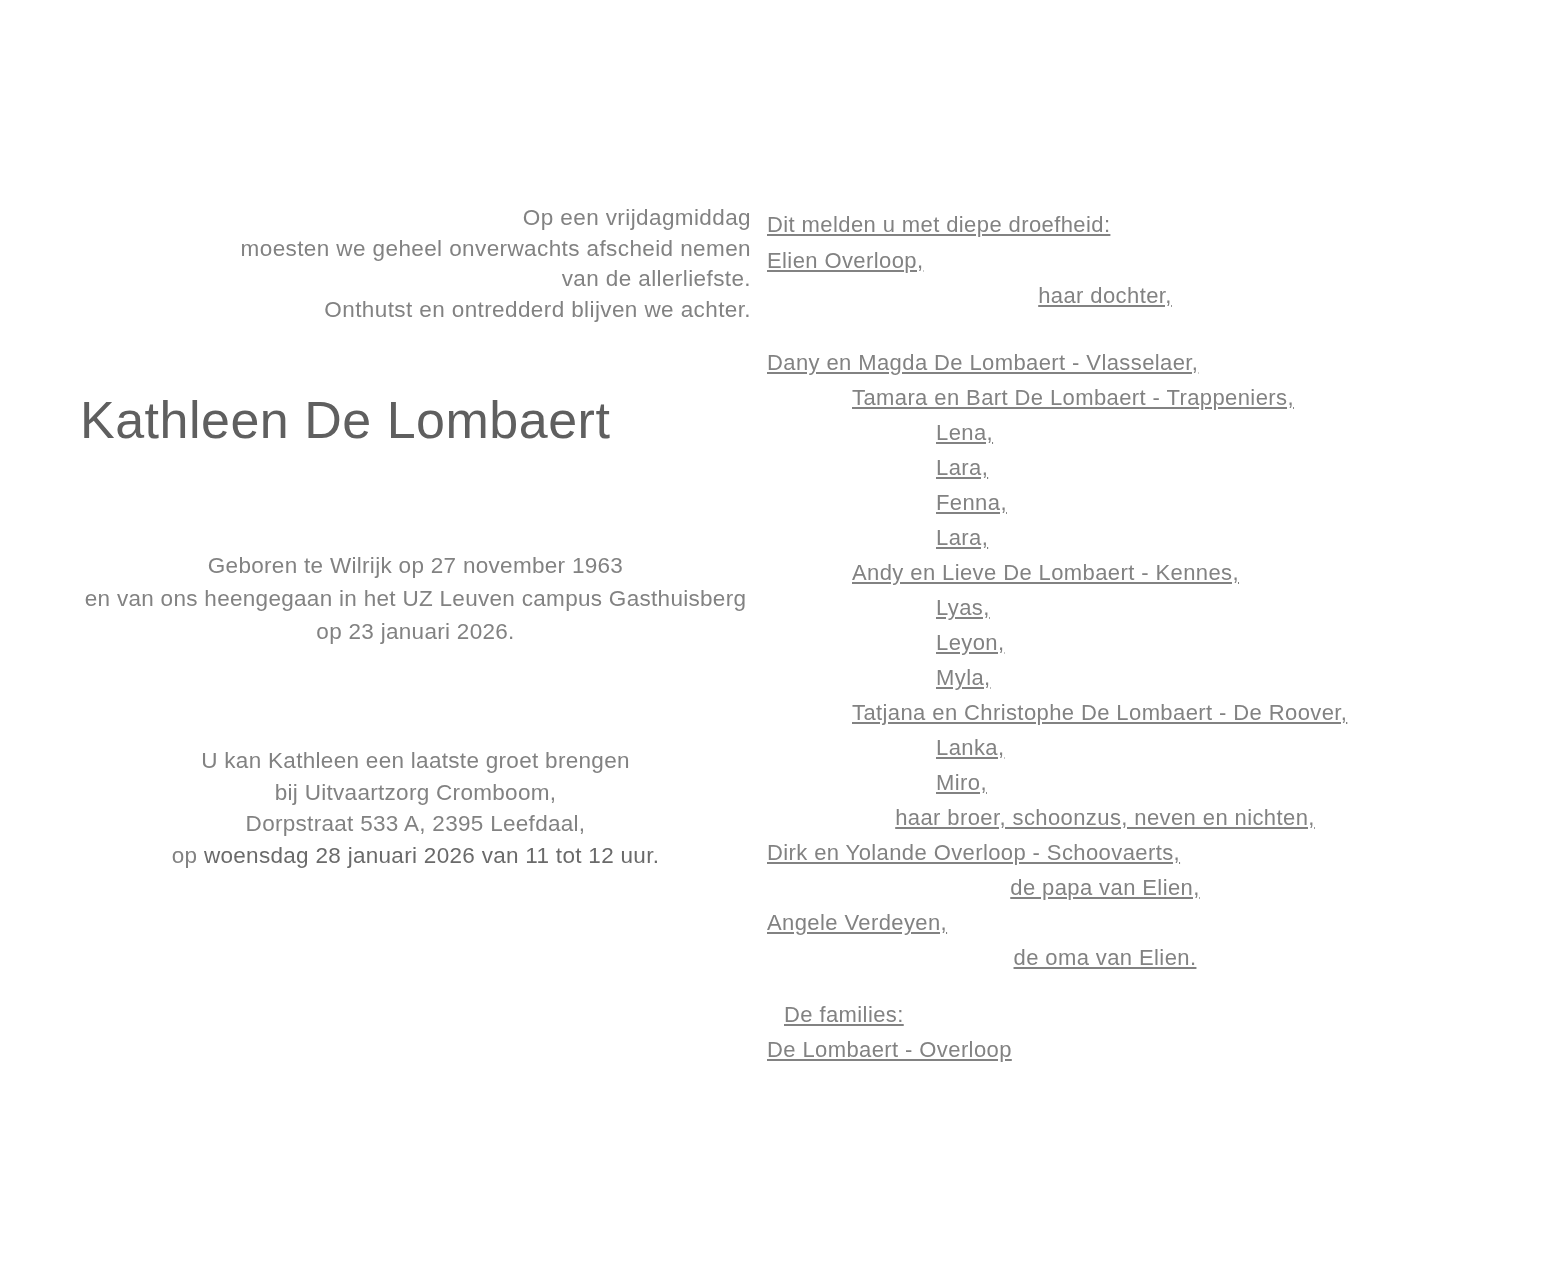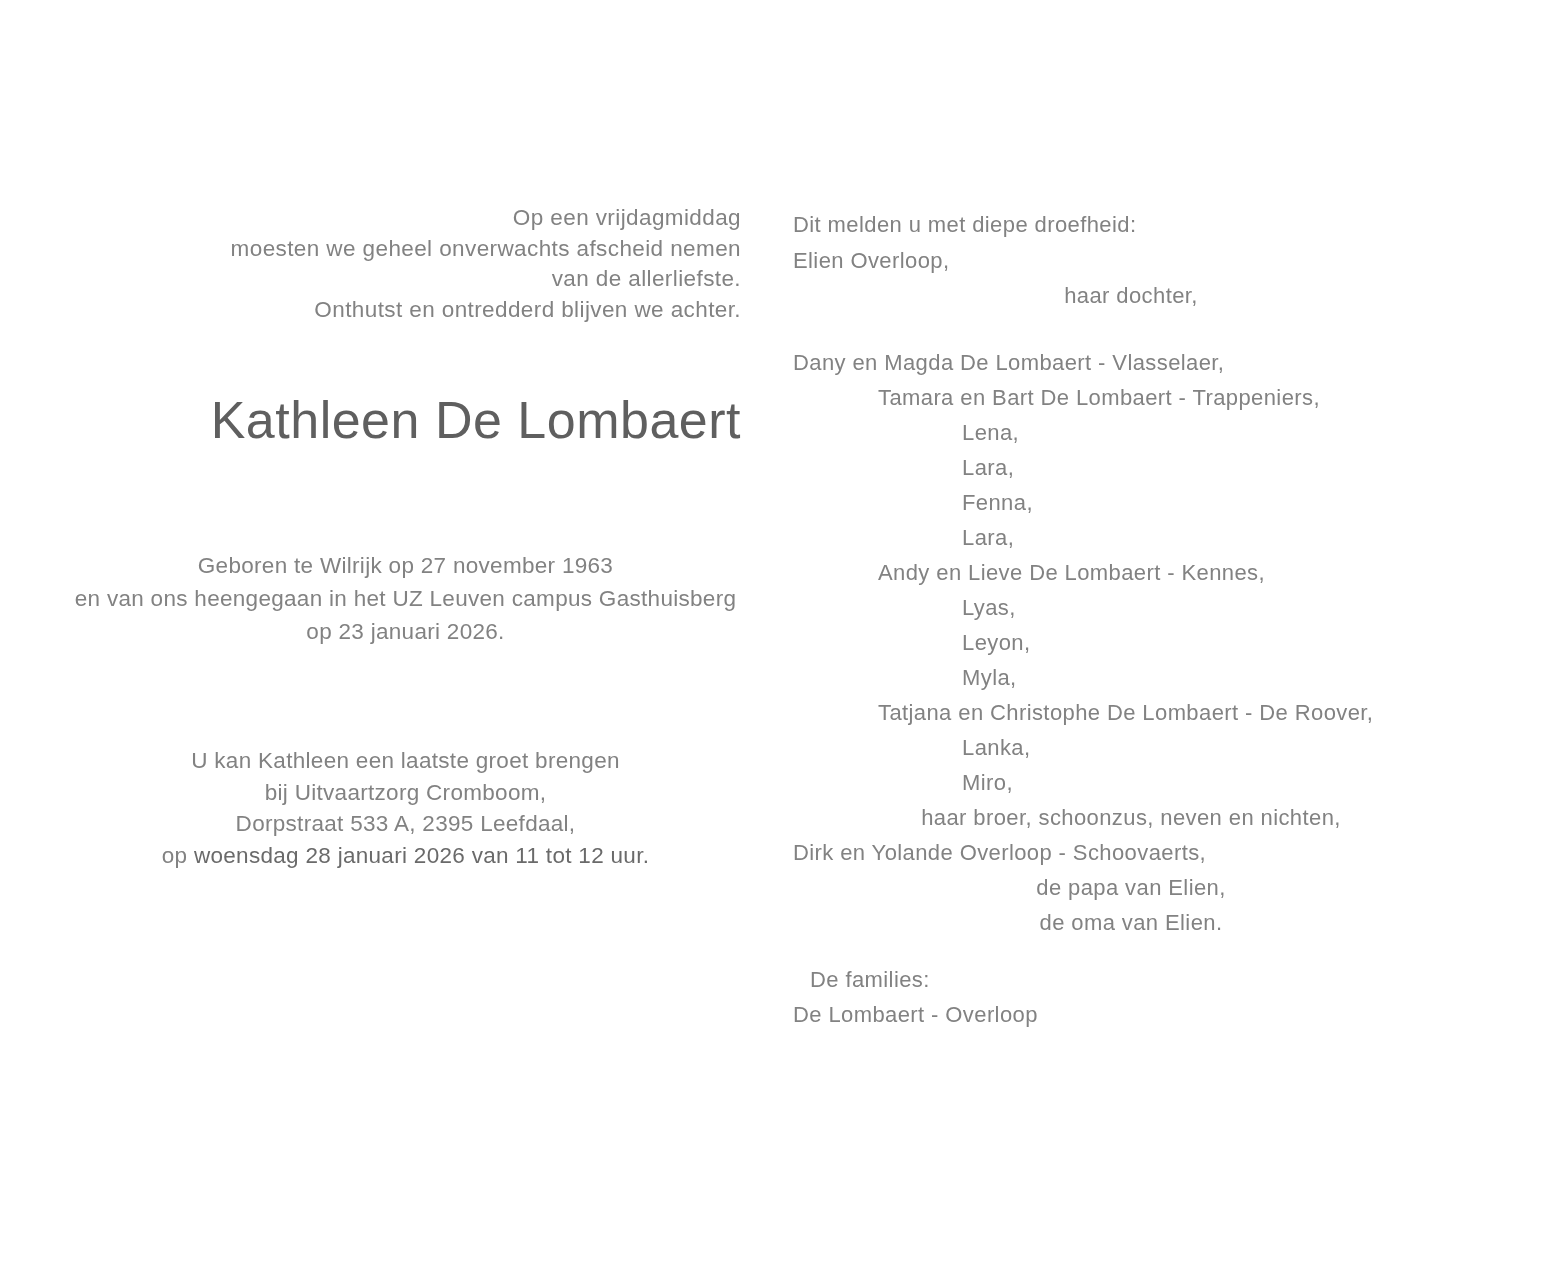--- a/index.html
+++ b/index.html
@@ -14,39 +14,39 @@
   .card {
     position: relative;
     width: 1548px;
     height: 1273px;
     background: #ffffff;
     color: var(--body-text, #828282);
   }
   
   .left-panel {
     position: absolute;
-    left: 70px;
+    left: 80px;
     top: 0;
     width: 671px;
     height: 100%;
   }
   .intro-block {
     position: absolute;
     top: 203px;
     width: 100%;
     text-align: right;
     font-size: 22.5px;
     line-height: 30.5px;
     letter-spacing: 0.4px;
   }
   .name-block {
     position: absolute;
     top: 392px;
     width: 100%;
-    text-align: right;
+    text-align: left;
     font-size: 52px;
     line-height: 56px;
     color: var(--name-text, #5f5f5f);
     letter-spacing: 0.5px;
   }
   .life-block {
     position: absolute;
     top: 549px;
     width: 100%;
     text-align: center;
@@ -72,23 +72,24 @@
     top: 939px;
     width: 100%;
     text-align: center;
     font-size: 22.5px;
     line-height: 33px;
     letter-spacing: 0.3px;
   }
   
   .right-panel {
     position: absolute;
-    left: 793px;
+    left: 767px;
     top: 207px;
     width: 676px;
+    text-decoration: underline;
   }
   .announcement {
     font-size: 22px;
     line-height: 35px;
     letter-spacing: 0.4px;
   }
   .fline {
     font-size: 22px;
     line-height: 35px;
     letter-spacing: 0.4px;
@@ -148,19 +149,20 @@
         <div class="fline ind1 al-left">Andy en Lieve De Lombaert - Kennes,</div>
         <div class="fline ind2 al-left">Lyas,</div>
         <div class="fline ind2 al-left">Leyon,</div>
         <div class="fline ind2 al-left">Myla,</div>
         <div class="fline ind1 al-left">Tatjana en Christophe De Lombaert - De Roover,</div>
         <div class="fline ind2 al-left">Lanka,</div>
         <div class="fline ind2 al-left">Miro,</div>
         <div class="fline ind0 al-right">haar broer, schoonzus, neven en nichten,</div>
         <div class="fline ind0 al-left">Dirk en Yolande Overloop - Schoovaerts,</div>
         <div class="fline ind0 al-right">de papa van Elien,</div>
+        <div class="fline ind0 al-left">Angele Verdeyen,</div>
         <div class="fline ind0 al-right">de oma van Elien.</div>
         <div class="fline ind0 al-left gap-m">De families:</div>
         <div class="fline ind0 al-left">De Lombaert - Overloop</div>
       </div>
   </div>
 
 </div>
 
 </body></html>

